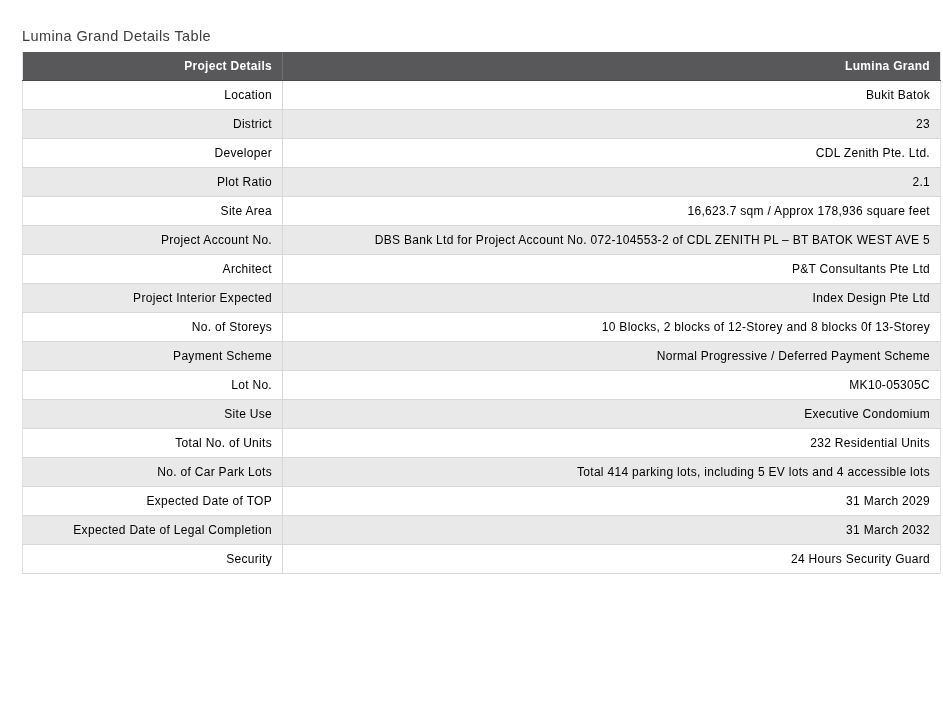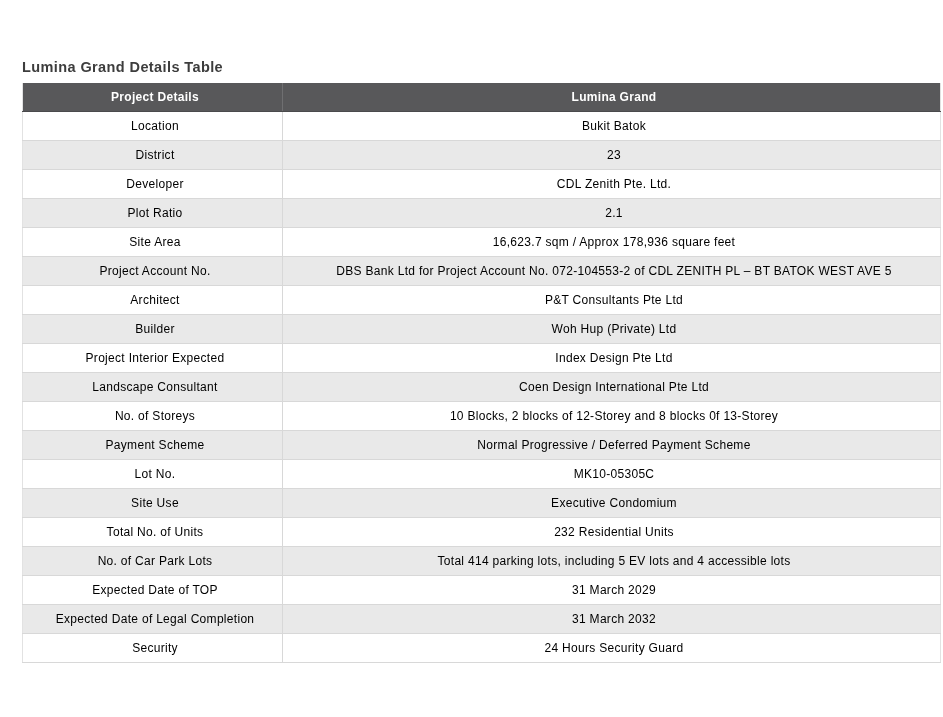--- a/index.html
+++ b/index.html
@@ -15,34 +15,33 @@
     overflow: hidden;
   }
   .content {
     padding: 28px 2px 0 22px;
   }
   .page-title {
     font-size: 14.5px;
     color: #3d3d3d;
     letter-spacing: 0.4px;
     margin-bottom: 8px;
-    font-weight: bold;
-    margin-top: 31px;
+    font-weight: normal;
   }
   table.details-table {
     width: 919px;
     border-collapse: collapse;
     table-layout: fixed;
   }
   table.details-table th,
   table.details-table td {
     font-size: 12px;
     line-height: 14px;
     letter-spacing: 0.3px;
-    text-align: center;
+    text-align: right;
     vertical-align: middle;
     padding: 7px 10px 7px 15px;
     height: 28px;
   }
   
   table.details-table thead th {
     background: #58585a;
     color: #ffffff;
     font-weight: bold;
     border-bottom: 1px solid #4a4a4c;
@@ -112,34 +111,26 @@
   <tr>
     <td class="cell-label">Project Account No.</td>
     <td class="cell-value">DBS Bank Ltd for Project Account No. 072-104553-2 of CDL ZENITH PL – BT BATOK WEST AVE 5</td>
   </tr>
 
   <tr>
     <td class="cell-label">Architect</td>
     <td class="cell-value">P&amp;T Consultants Pte Ltd</td>
   </tr>
 
-  <tr>
-    <td class="cell-label">Builder</td>
-    <td class="cell-value">Woh Hup (Private) Ltd</td>
-  </tr>
 
   <tr>
     <td class="cell-label">Project Interior Expected</td>
     <td class="cell-value">Index Design Pte Ltd</td>
   </tr>
 
-  <tr>
-    <td class="cell-label">Landscape Consultant</td>
-    <td class="cell-value">Coen Design International Pte Ltd</td>
-  </tr>
 
 
   <tr>
     <td class="cell-label">No. of Storeys</td>
     <td class="cell-value">10 Blocks, 2 blocks of 12-Storey and 8 blocks 0f 13-Storey</td>
   </tr>
 
   <tr>
     <td class="cell-label">Payment Scheme</td>
     <td class="cell-value">Normal Progressive / Deferred Payment Scheme</td>

